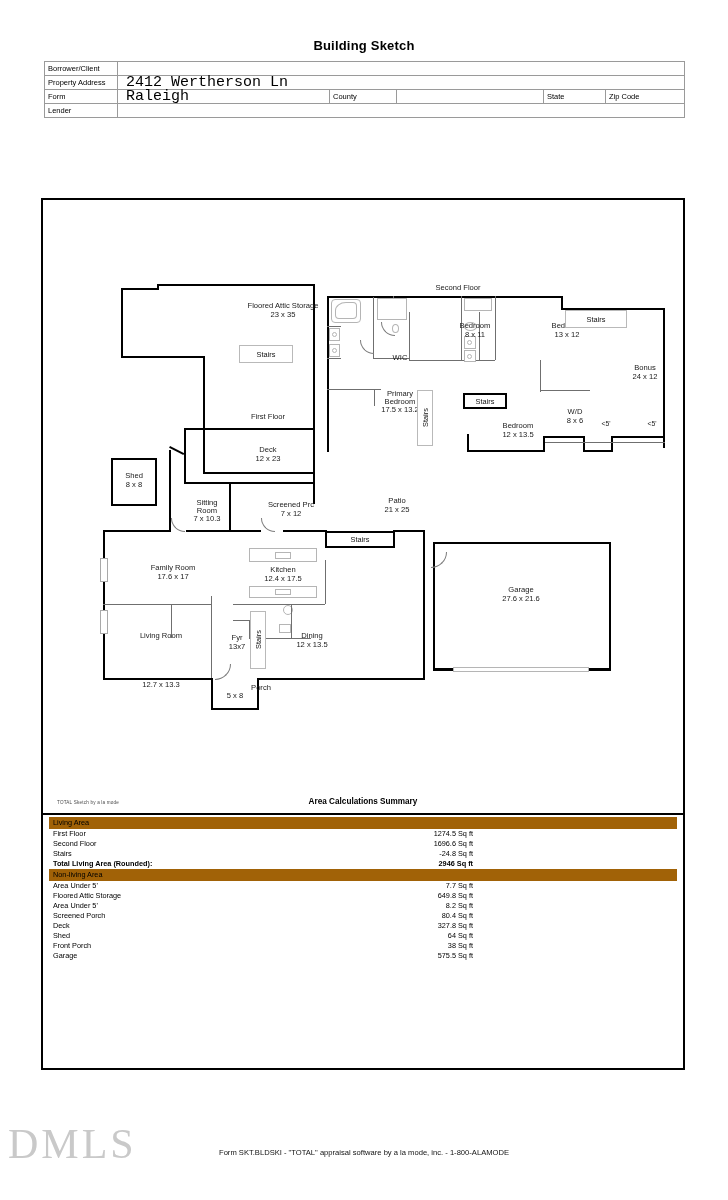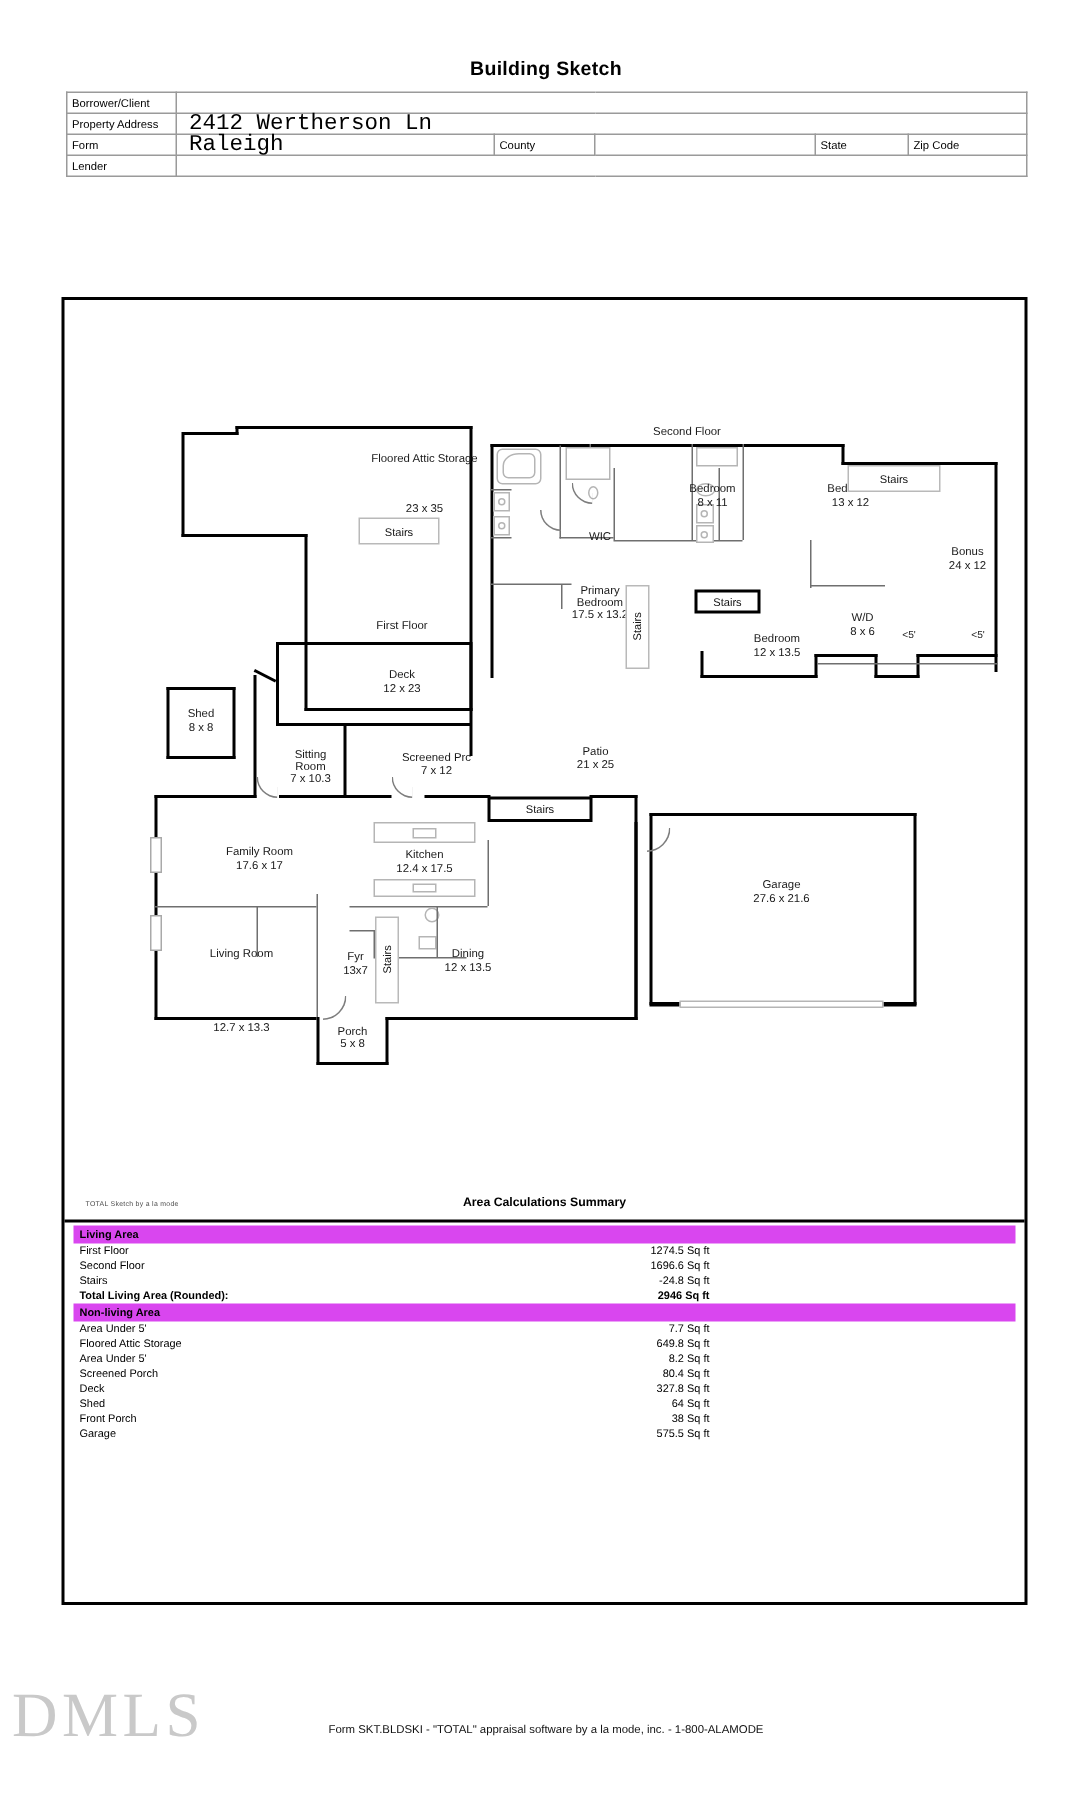--- a/index.html
+++ b/index.html
@@ -38,21 +38,21 @@
 
   .credit{position:absolute;left:14px;top:600px;font-size:4.6px;color:#4a4a4a;
           letter-spacing:.2px;}
 
   
   .acs-hd{position:absolute;left:0;top:597px;width:640px;text-align:center;
           font-size:8.2px;font-weight:bold;}
   .acsrule{position:absolute;left:0;top:613px;width:640px;height:2px;background:#000;}
 
   .acs{position:absolute;left:6px;top:617px;width:628px;font-size:7.3px;}
-  .acs .sect{background:#d946ef;font-weight:bold;padding:1px 4px;height:10px;
+  .acs .sect{background:#a16207;font-weight:normal;padding:1px 4px;height:10px;
              line-height:10px;}
   .acs .row{display:flex;padding:0 4px;height:10px;line-height:10px;}
   .acs .row .n{width:290px;}
   .acs .row .v{width:130px;text-align:right;}
   .acs .row.tot{font-weight:bold;}
 
   
   .logo{position:absolute;left:8px;top:1120px;font-size:42px;letter-spacing:3px;
         color:#c9c9c9;font-family:"Liberation Serif", serif;}
   .formline{position:absolute;left:0;top:1148px;width:728px;text-align:center;
@@ -107,21 +107,21 @@
     <div class="w" style="left:78px;top:88px;width:38px;height:2px;"></div>
     <div class="w" style="left:114px;top:88px;width:2px;height:-0px;"></div>
     <div class="w" style="left:114px;top:84px;width:2px;height:6px;"></div>
     <div class="w" style="left:114px;top:84px;width:158px;height:2px;"></div>
     <div class="w" style="left:270px;top:84px;width:2px;height:190px;"></div>
     <div class="w" style="left:160px;top:272px;width:112px;height:2px;"></div>
     <div class="w" style="left:160px;top:156px;width:2px;height:118px;"></div>
     <div class="w" style="left:78px;top:156px;width:84px;height:2px;"></div>
 
     <div class="lab" style="left:150px;top:102px;width:180px;">Floored Attic Storage</div>
-    <div class="lab" style="left:150px;top:111px;width:180px;margin-top:24px;">23 x 35</div>
+    <div class="lab" style="left:150px;top:111px;width:180px;">23 x 35</div>
     <div class="boxlab thin" style="left:196px;top:145px;width:54px;height:18px;">Stairs</div>
 
     <div class="lab" style="left:180px;top:213px;width:90px;">First Floor</div>
 
     <div class="w" style="left:284px;top:96px;width:2px;height:156px;"></div>
     <div class="w" style="left:284px;top:96px;width:236px;height:2px;"></div>
     <div class="w" style="left:518px;top:96px;width:2px;height:14px;"></div>
     <div class="w" style="left:518px;top:108px;width:104px;height:2px;"></div>
     <div class="w" style="left:620px;top:108px;width:2px;height:140px;"></div>
 
@@ -285,21 +285,21 @@
 
     <div class="boxlab thin vert" style="left:207px;top:411px;width:16px;height:58px;">Stairs</div>
 
     <div class="lab" style="left:232px;top:432px;width:74px;">Dining</div>
     <div class="lab" style="left:232px;top:441px;width:74px;">12 x 13.5</div>
 
     <div class="w" style="left:168px;top:478px;width:2px;height:32px;"></div>
     <div class="w" style="left:168px;top:508px;width:48px;height:2px;"></div>
     <div class="w" style="left:214px;top:478px;width:2px;height:32px;"></div>
     <div class="dr" style="left:172px;top:464px;width:16px;height:16px;border-radius:0 0 100% 0;border-left:none;border-top:none;border-right:1px solid #7d7d7d;border-bottom:1px solid #7d7d7d;"></div>
-    <div class="lab" style="left:168px;top:484px;width:48px;">Porch</div>
+    <div class="lab" style="left:168px;top:484px;width:48px;padding-left:26px;">Porch</div>
     <div class="lab" style="left:168px;top:492px;width:48px;">5 x 8</div>
 
     <div class="credit">TOTAL Sketch by a la mode</div>
   </div>
 
   <div class="acs-hd">Area Calculations Summary</div>
   <div class="acsrule"></div>
 
   <div class="acs">
     <div class="sect">Living Area</div>

